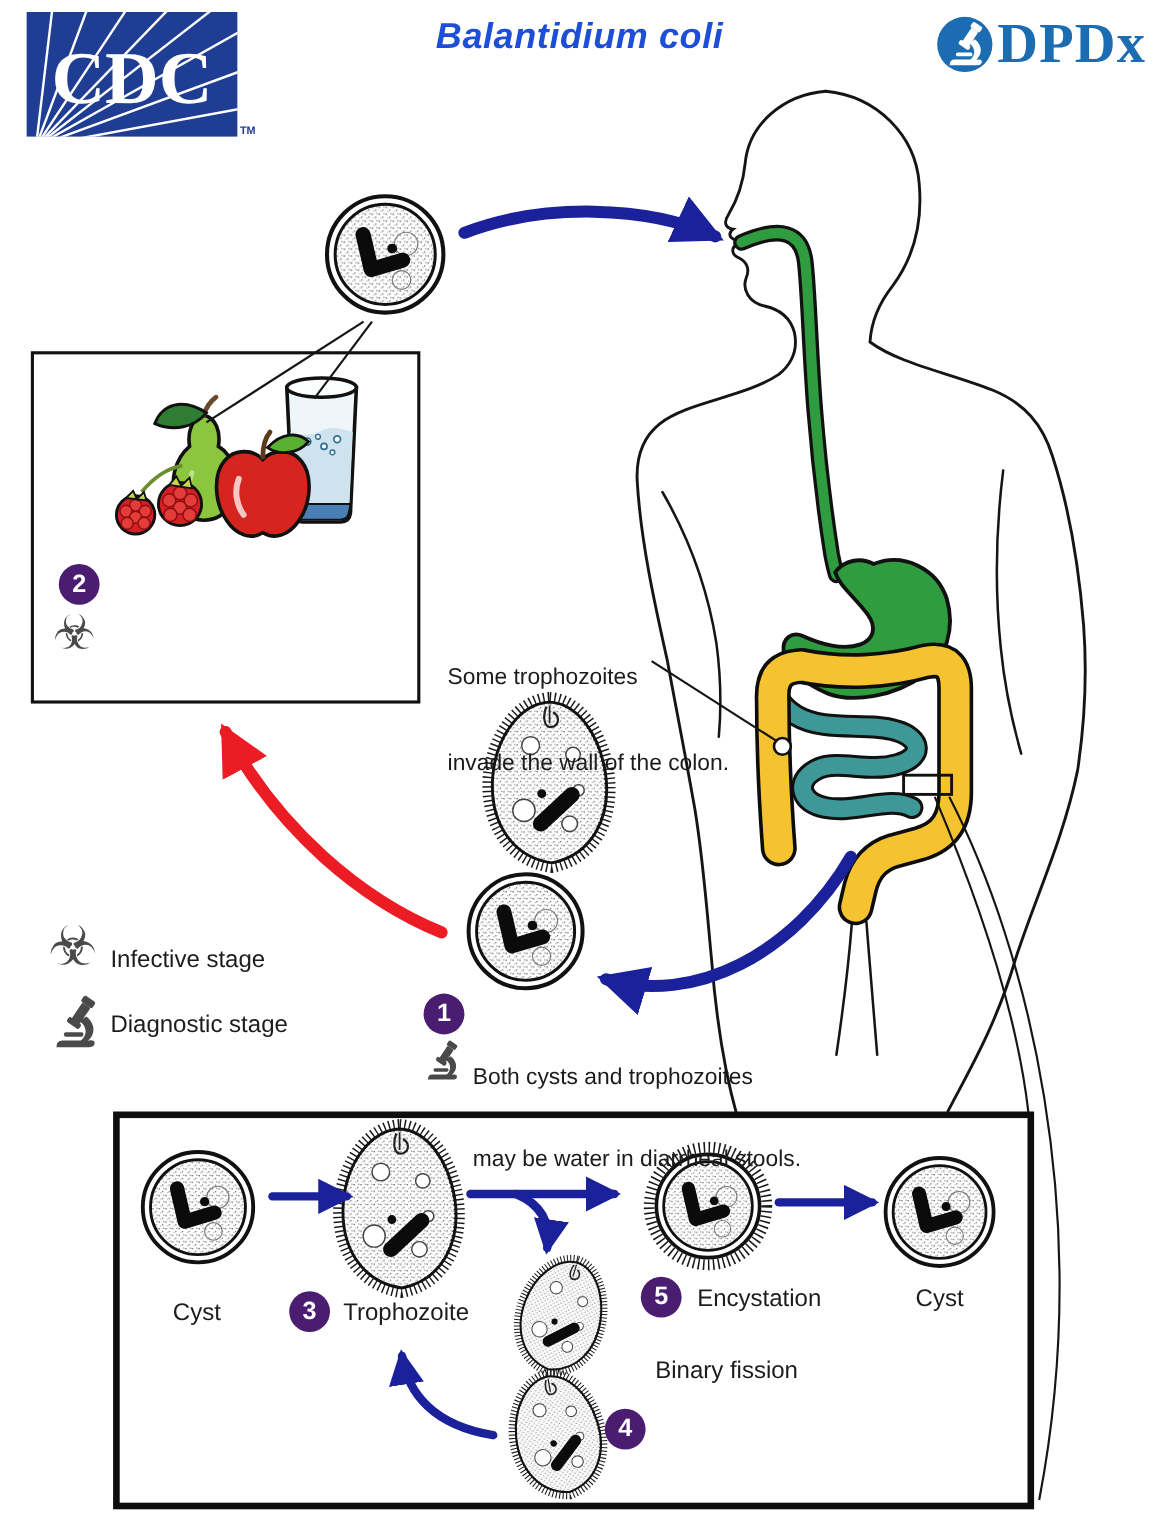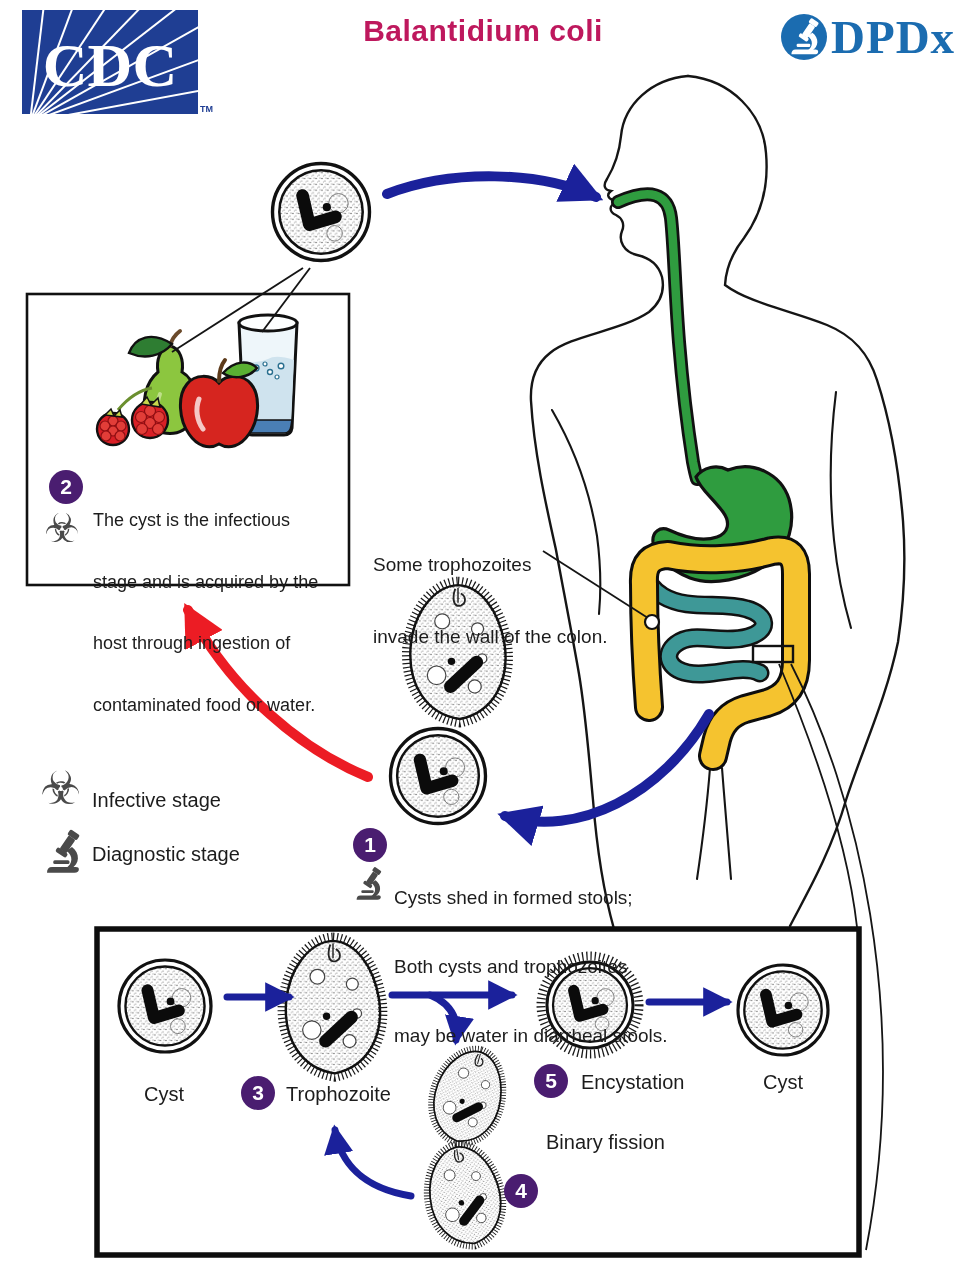--- a/index.html
+++ b/index.html
@@ -11,21 +11,21 @@
   .step-text{font-size:19px;line-height:23px;}
   .step2-text{font-size:18px;line-height:20.5px;}
   .legend-label{font-size:20px;}
   .cell-label{font-size:20px;}
   .centered{transform:translateX(-50%);}
   .badge{position:absolute;width:34px;height:34px;border-radius:50%;
          background:var(--badge_purple,#4a1d70);color:#fff;display:flex;align-items:center;
          justify-content:center;font-size:21px;font-weight:bold;}
   .bio{position:absolute;color:var(--icon_gray,#4a4a4a);line-height:1;
        font-family:"DejaVu Sans",sans-serif;}
-  .title{position:absolute;font-weight:bold;font-size:30px;color:#be185d;
+  .title{position:absolute;font-style:italic;font-weight:bold;font-size:30px;color:#1d4ed8;
          transform:translateX(-50%);letter-spacing:0.5px;}
   .tm{position:absolute;font-size:9px;color:#1f3e93;font-weight:bold;text-align:center;}
   .dpdx{position:absolute;display:flex;align-items:center;gap:3px;}
   .dpdx-text{font-family:"Liberation Serif","DejaVu Serif",serif;font-size:47px;font-weight:bold;
              color:var(--dpdx_blue,#1b6cb0);letter-spacing:1px;line-height:1;}
   .cdc-text{font-family:"Liberation Serif","DejaVu Serif",serif;font-weight:bold;}
   
   .outline{fill:none;stroke:#151515;stroke-width:2.4;stroke-linecap:round;}
   .thin{fill:none;stroke:#151515;stroke-width:1.8;fill-opacity:0;}
   .cellbody{fill:url(#stip);stroke:#111;stroke-width:2.6;}
@@ -261,35 +261,28 @@
 
   <div class="t note" style="left:373px;top:505px">
     <div>Some trophozoites</div>
     <div>invade the wall of the colon.</div>
   </div>
 
   <div class="badge" style="left:353px;top:828px">
       <span>1</span>
     </div>
   <div class="t step-text" style="left:394px;top:840px">
-    <div>Cysts shed in formed stools;</div>
     <div>Both cysts and trophozoites</div>
     <div>may be water in diarrheal stools.</div>
   </div>
 
   <div class="badge" style="left:49px;top:470px">
       <span>2</span>
     </div>
   <span class="bio" style="left:44px;top:508px;font-size:40px">☣</span>
-  <div class="t step2-text" style="left:93px;top:469px">
-    <div>The cyst is the infectious</div>
-    <div>stage and is acquired by the</div>
-    <div>host through ingestion of</div>
-    <div>contaminated food or water.</div>
-  </div>
 
   <span class="bio" style="left:40px;top:765px;font-size:46px">☣</span>
   <div class="t legend-label" style="left:92px;top:789px">Infective stage</div>
   <div class="t legend-label" style="left:92px;top:843px">Diagnostic stage</div>
 
   <div class="t cell-label centered" style="left:164px;top:1083px">Cyst</div>
   <div class="badge" style="left:241px;top:1076px">
       <span>3</span>
     </div>
   <div class="t cell-label" style="left:286px;top:1083px">Trophozoite</div>

